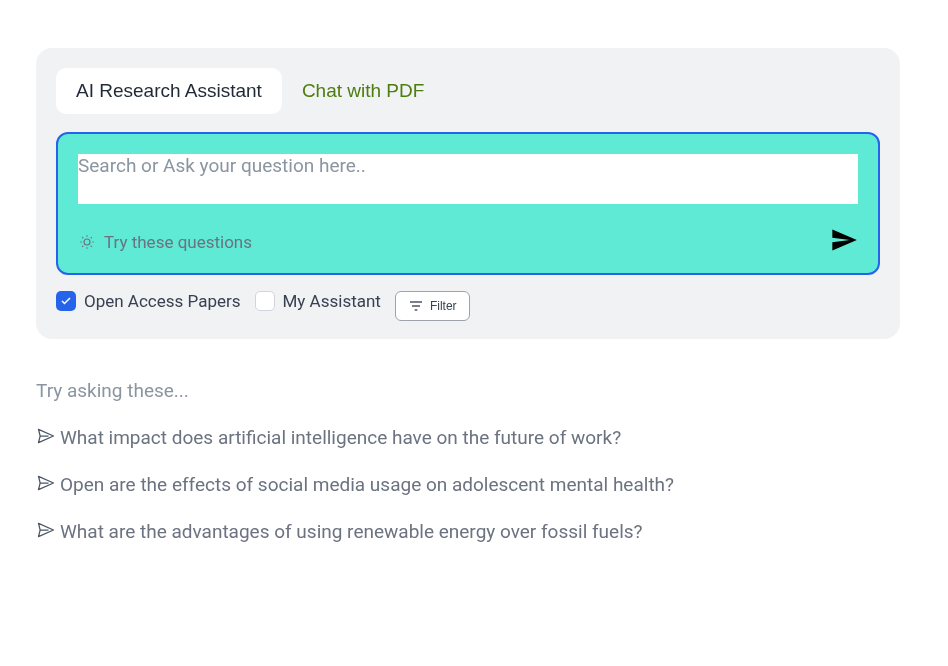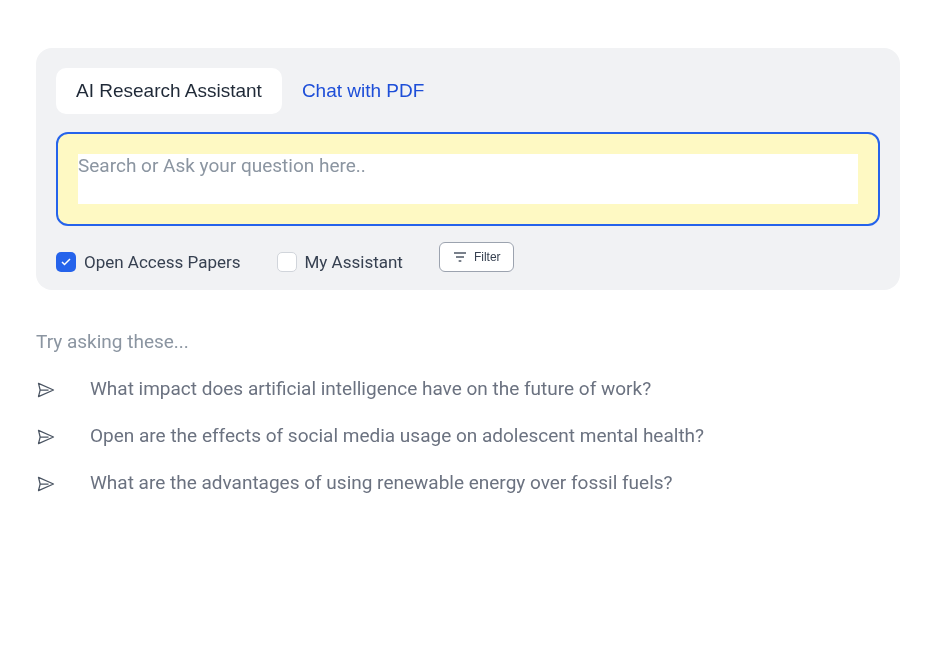--- a/index.html
+++ b/index.html
@@ -35,24 +35,24 @@
       border-radius: 10px;
       cursor: pointer;
       border: none;
       background: transparent;
     }
     .tab.active {
       background: #fff;
       color: #1f2937;
     }
     .tab.inactive {
-      color: #1d4ed8;
+      color: #4d7c0f;
     }
     .search-box {
-      background: #fef9c3;
+      background: #5eead4;
       border: 2px solid #2563eb;
       border-radius: 12px;
       padding: 20px 20px 16px 20px;
       position: relative;
     }
     .search-input {
       width: 100%;
       border: none;
       outline: none;
       font-size: 19px;
@@ -89,22 +89,22 @@
       cursor: pointer;
       padding: 0;
     }
     .send-icon {
       width: 28px;
       height: 28px;
       fill: #000;
     }
     .options-row {
       display: flex;
-      align-items: flex-end;
-      gap: 36px;
+      align-items: flex-start;
+      gap: 14px;
       margin-top: 16px;
     }
     .checkbox-item {
       display: flex;
       align-items: center;
       gap: 8px;
       cursor: pointer;
     }
     .checkbox {
       width: 20px;
@@ -154,22 +154,22 @@
     .suggestions-section {
       margin-top: 40px;
     }
     .suggestions-heading {
       font-size: 19px;
       color: #8b95a1;
       margin-bottom: 24px;
     }
     .suggestion-item {
       display: flex;
-      align-items: flex-end;
-      gap: 34px;
+      align-items: flex-start;
+      gap: 4px;
       margin-bottom: 24px;
       cursor: pointer;
     }
     .suggestion-arrow {
       width: 20px;
       height: 20px;
       stroke: #4b5563;
       fill: none;
       stroke-width: 1.5;
       flex-shrink: 0;
@@ -184,20 +184,41 @@
 
 <div class="container">
   <div class="search-panel">
     <div class="tabs">
       <button class="tab active">AI Research Assistant</button>
       <button class="tab inactive">Chat with PDF</button>
     </div>
 
     <div class="search-box">
       <textarea class="search-input" placeholder="Search or Ask your question here.." style=""></textarea>
+      <div class="search-bottom">
+        <div class="try-questions">
+          <svg class="lightbulb-icon" viewBox="0 0 24 24" fill="none" stroke="currentColor" stroke-width="1.5">
+            <circle cx="12" cy="12" r="4"></circle>
+            <line x1="12" y1="3" x2="12" y2="5"></line>
+            <line x1="12" y1="19" x2="12" y2="21"></line>
+            <line x1="3" y1="12" x2="5" y2="12"></line>
+            <line x1="19" y1="12" x2="21" y2="12"></line>
+            <line x1="5.6" y1="5.6" x2="7" y2="7"></line>
+            <line x1="17" y1="17" x2="18.4" y2="18.4"></line>
+            <line x1="5.6" y1="18.4" x2="7" y2="17"></line>
+            <line x1="17" y1="7" x2="18.4" y2="5.6"></line>
+          </svg>
+          <span>Try these questions</span>
+        </div>
+        <button class="send-btn">
+          <svg class="send-icon" viewBox="0 0 24 24">
+            <path d="M2 21l21-9L2 3v7l15 2-15 2v7z"></path>
+          </svg>
+        </button>
+      </div>
     </div>
 
     <div class="options-row">
       <label class="checkbox-item">
         <span class="checkbox checked">
           <svg class="check-icon" viewBox="0 0 24 24">
             <polyline points="4 12 9 17 20 6"></polyline>
           </svg>
         </span>
         <span class="checkbox-label">Open Access Papers</span>

